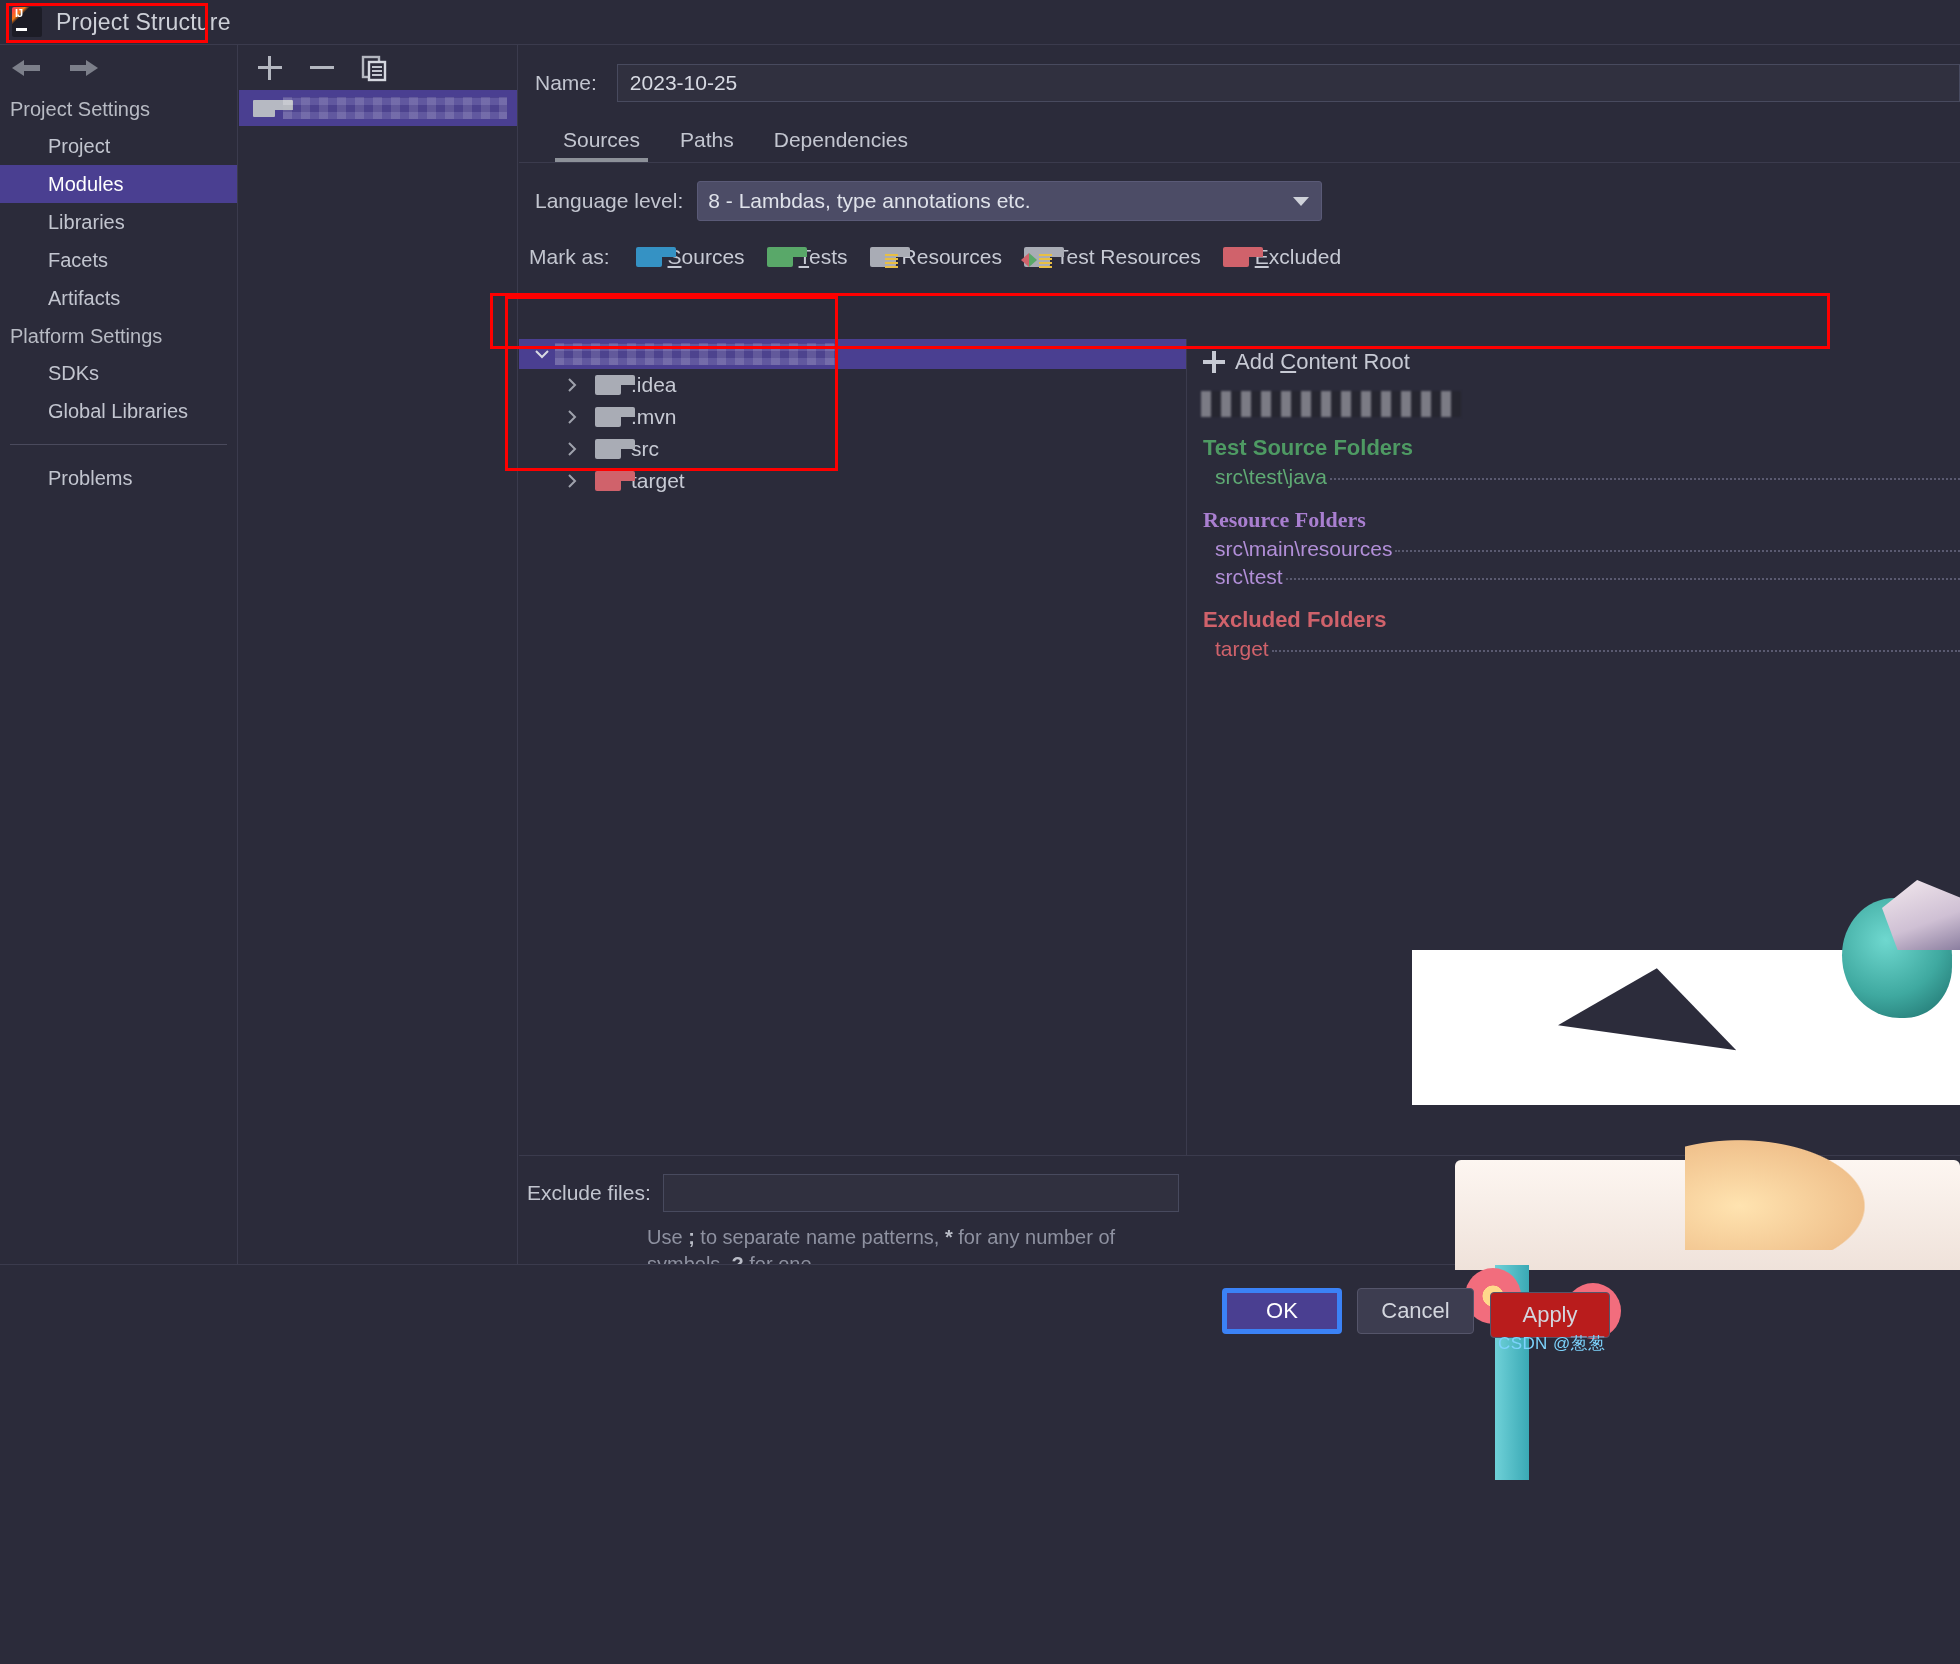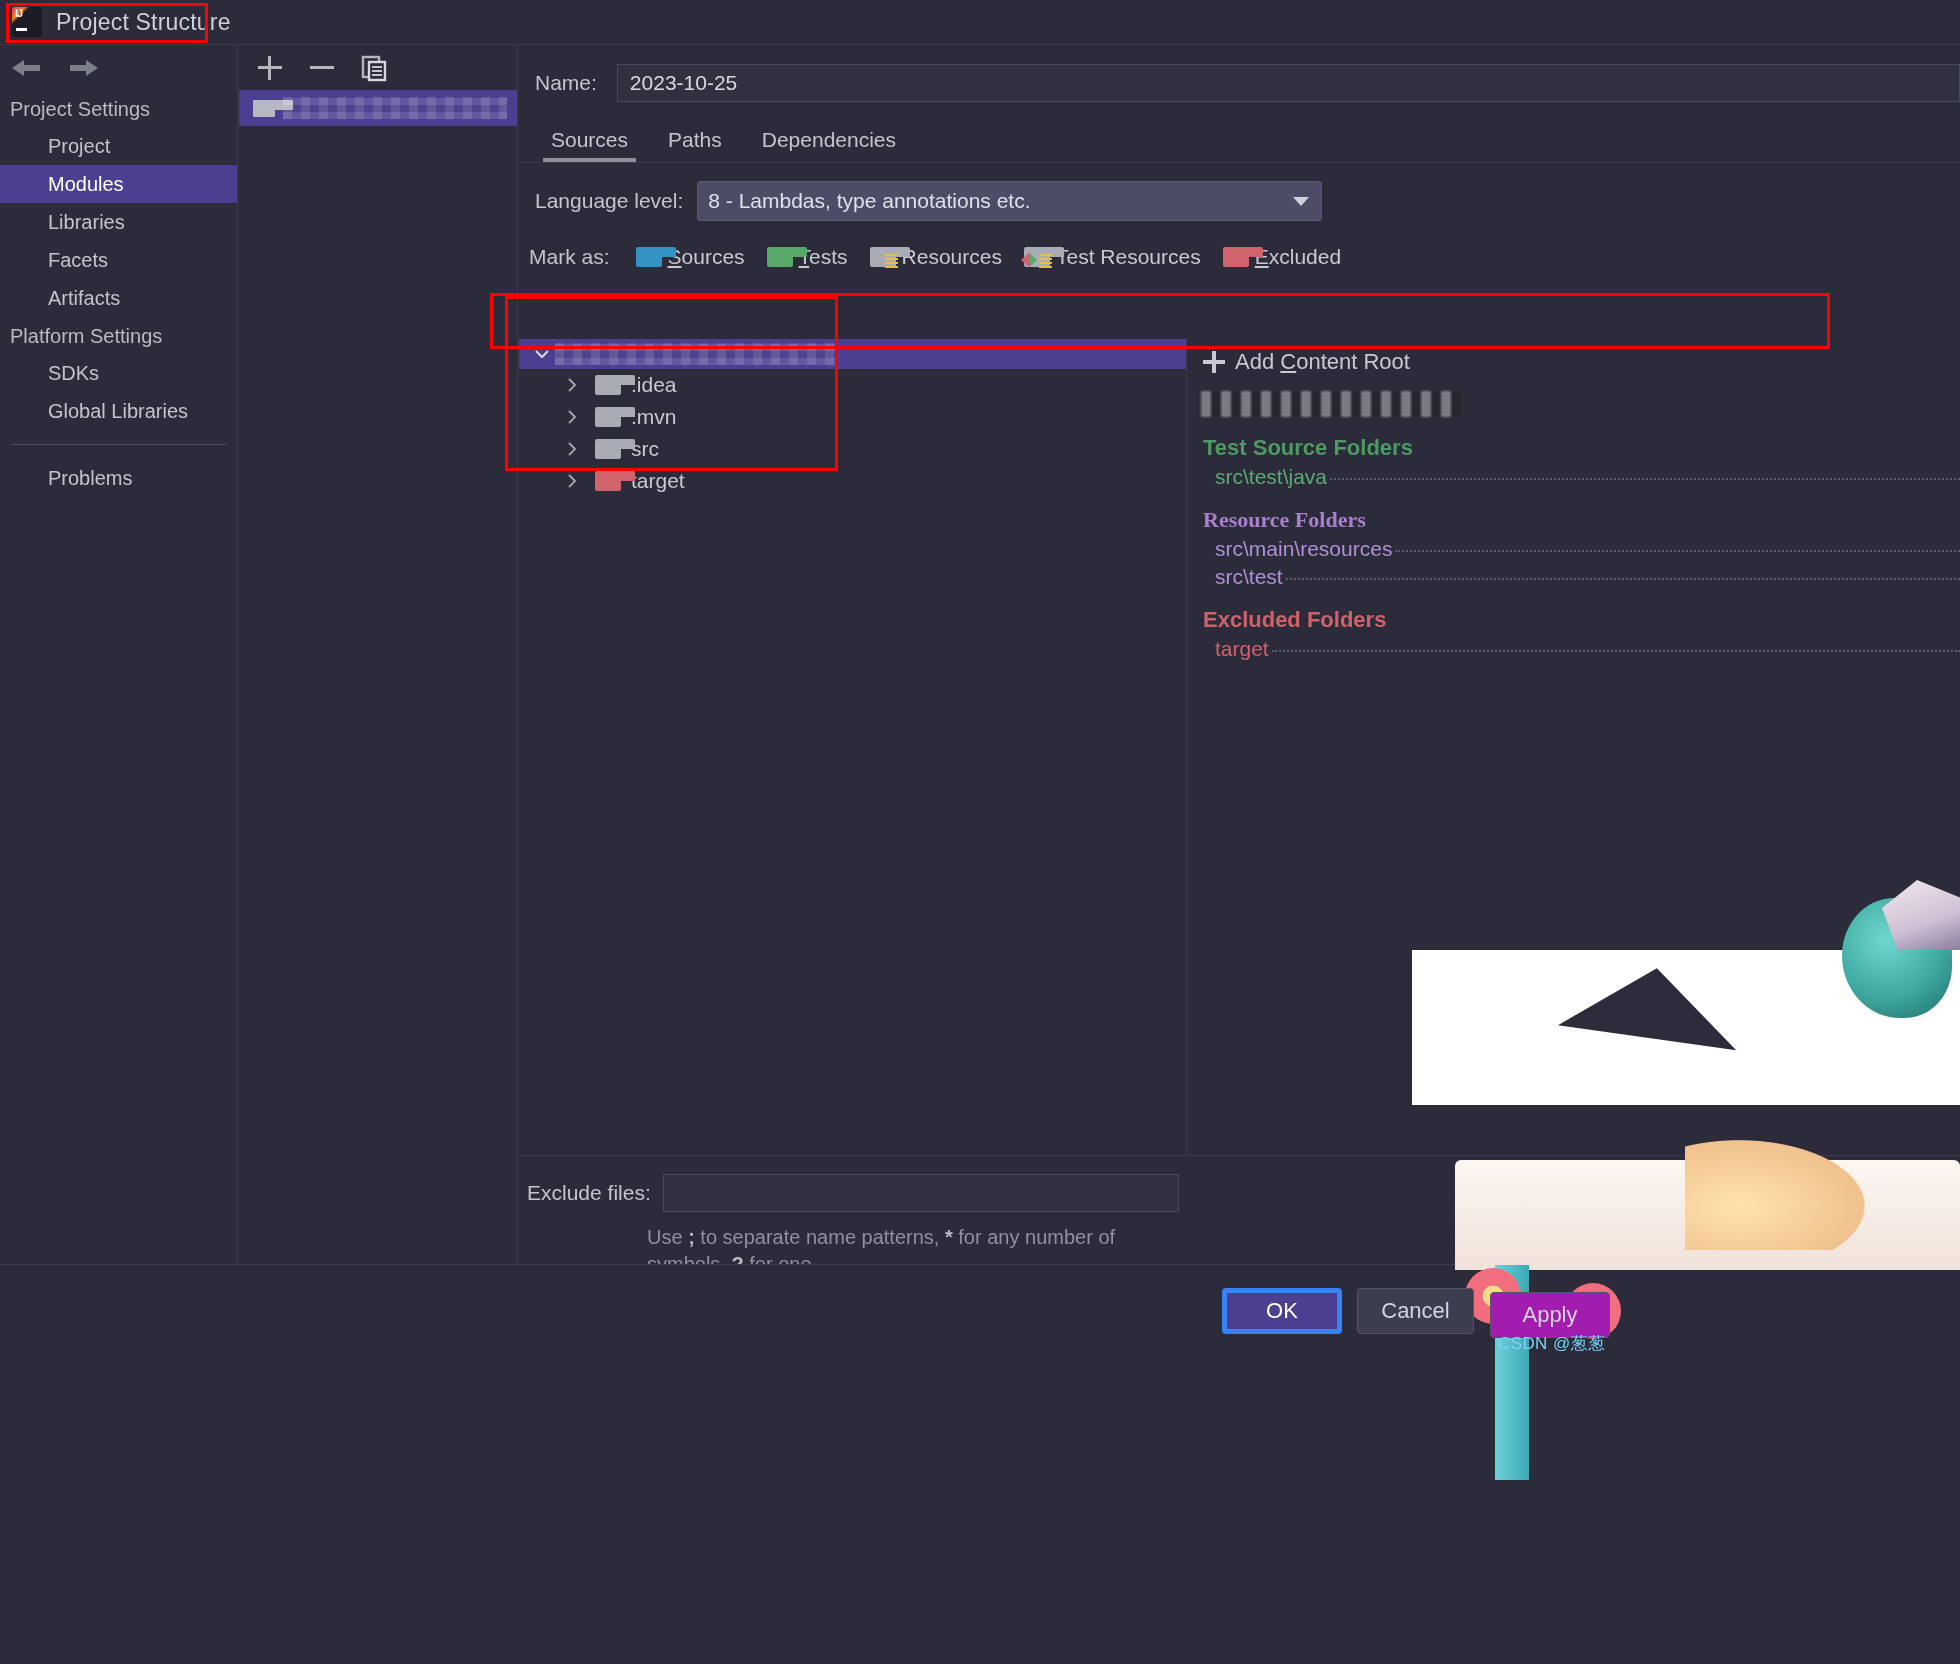--- a/index.html
+++ b/index.html
@@ -127,21 +127,21 @@
     display: flex; align-items: center; height: 56px; padding-left: 16px; margin-top: 10px;
   }
   .name-label { font-size: 21px; color: #c2c5cf; margin-right: 20px; }
   .name-input {
     flex: 1; height: 38px; margin-right: 0;
     background: #30303f; border: 1px solid #484a5e; color: #d7dae3;
     font-size: 21px; padding: 0 12px; line-height: 36px;
     font-family: "Liberation Sans", sans-serif;
   }
   .tabs {
-    display: flex; align-items: flex-end; gap: 0; padding-left: 12px; height: 52px;
+    display: flex; align-items: flex-end; gap: 0; padding-left: 24px; height: 52px;
     border-bottom: 1px solid #3b3b4d;
   }
   .tab {
     font-size: 21px; color: #c3c6d0; padding: 0 20px 10px 20px; position: relative;
   }
   .tab.active::after {
     content: ""; position: absolute; left: 12px; right: 12px; bottom: 0; height: 4px; background: #8d9199;
   }
   .lang-row {
     display: flex; align-items: center; height: 60px; padding-left: 16px; margin-top: 8px;
@@ -274,21 +274,21 @@
     position: absolute; left: 0; top: 1264px; width: 1960px; height: 400px;
     background: #2b2b3a; border-top: 1px solid #3b3b4d;
   }
   .btn {
     position: absolute; height: 46px; border-radius: 4px;
     display: flex; align-items: center; justify-content: center;
     font-size: 22px;
   }
   .btn-ok { left: 1222px; top: 1288px; width: 120px; background: #4a3f91; color: #fff; border: 5px solid #3b82f6; }
   .btn-cancel { left: 1357px; top: 1288px; width: 117px; background: #3d3d50; color: #d3d6de; border: 1px solid #55556a; }
-  .btn-apply { left: 1490px; top: 1292px; width: 120px; background: #a21caf; color: #d3d6de; border: 1px solid #55556a; }
+  .btn-apply { left: 1490px; top: 1292px; width: 120px; background: #b91c1c; color: #d3d6de; border: 1px solid #55556a; }
 
   
   .deco1 {
     position: absolute; left: 1412px; top: 880px; width: 548px; height: 225px;
     overflow: hidden; pointer-events: none;
   }
   .deco1 .sheet {
     position: absolute; left: 0; top: 70px; width: 548px; height: 155px; background: #ffffff;
   }
   .deco1 .tri {

